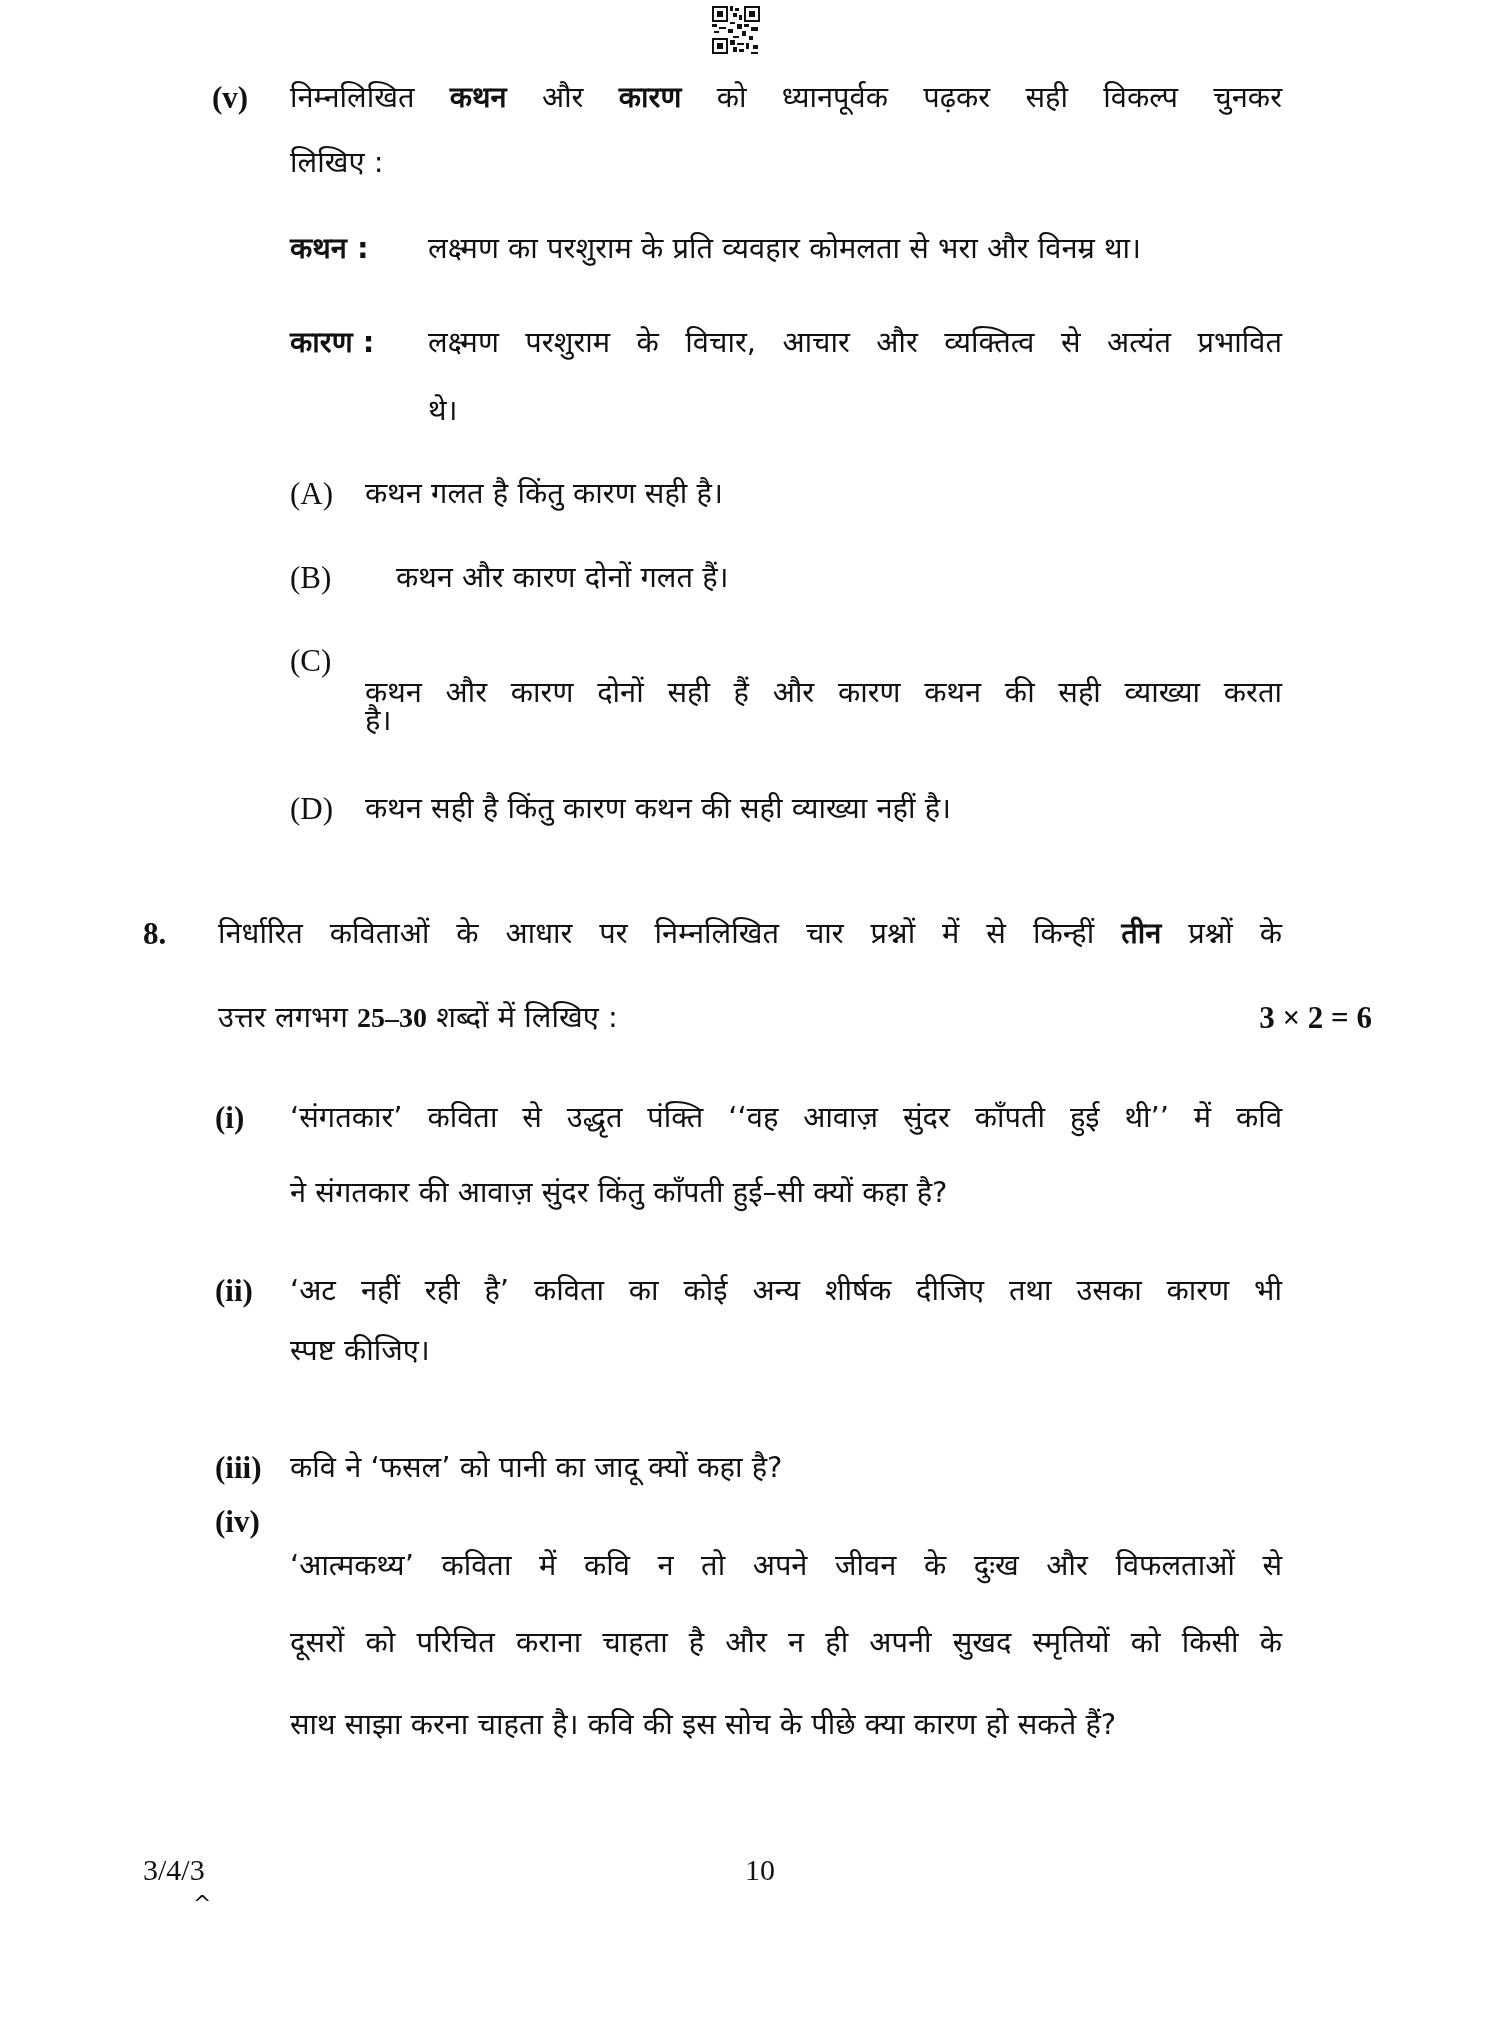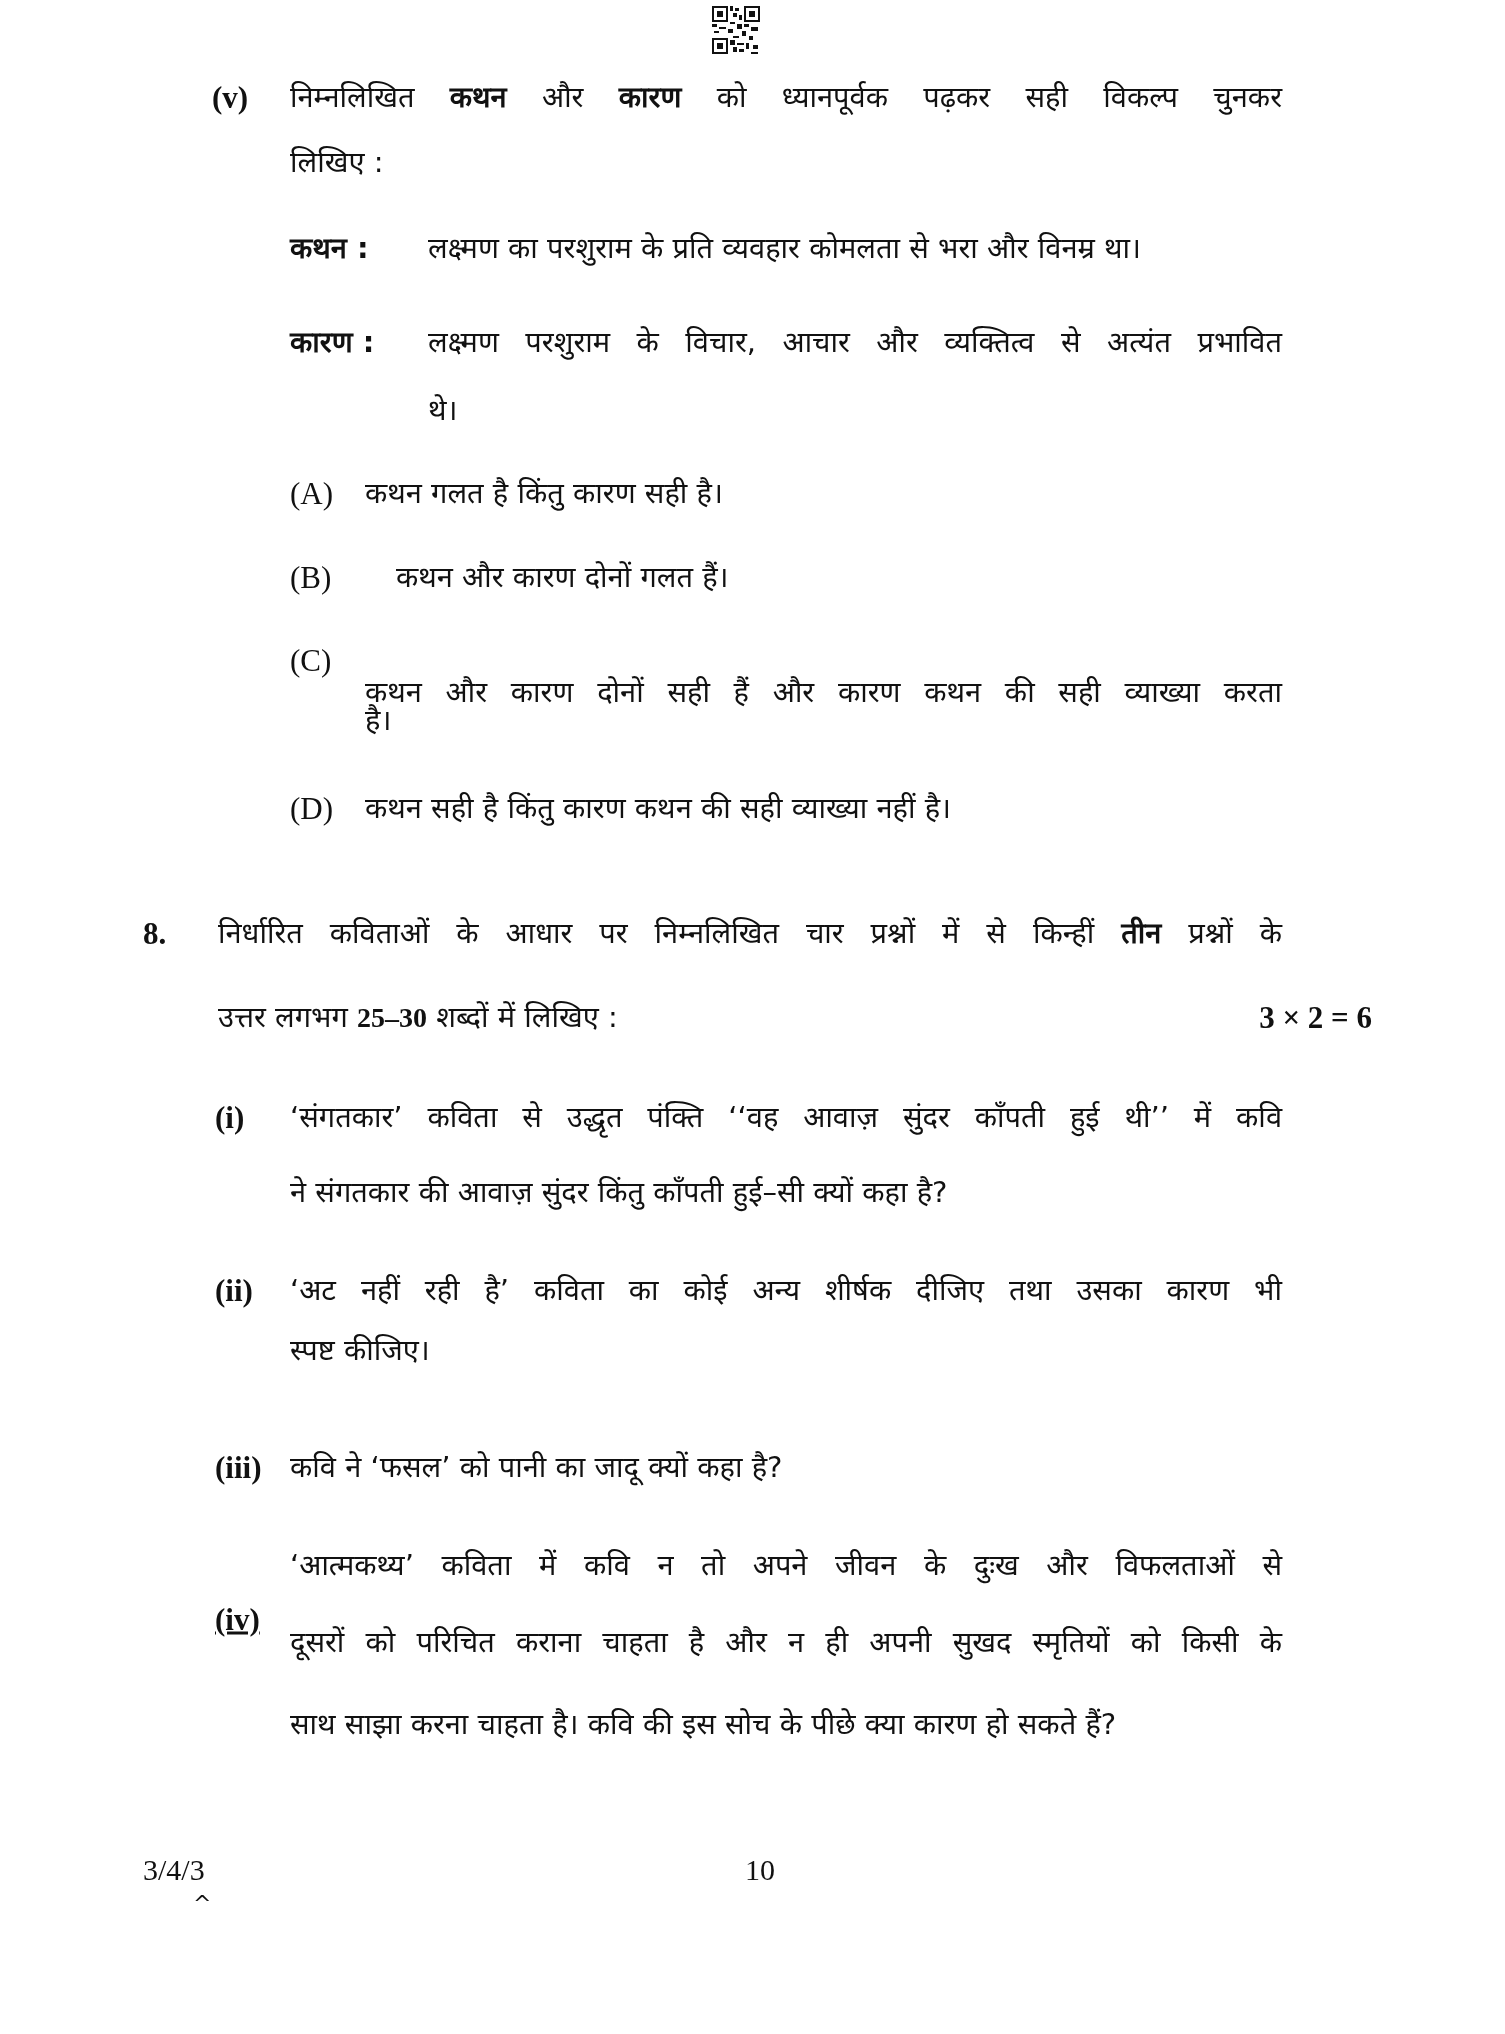--- a/index.html
+++ b/index.html
@@ -89,20 +89,20 @@
 <div class="abs hi just" style="left:290px; top:1117px; width:992px;">‘संगतकार’ कविता से उद्धृत पंक्ति ‘‘वह आवाज़ सुंदर काँपती हुई थी’’ में कवि</div>
 <div class="abs hi" style="left:290px; top:1192px;">ने संगतकार की आवाज़ सुंदर किंतु काँपती हुई–सी क्यों कहा है?</div>
 
 <div class="abs lat b" style="left:215px; top:1290px;">(ii)</div>
 <div class="abs hi just" style="left:290px; top:1290px; width:992px;">‘अट नहीं रही है’ कविता का कोई अन्य शीर्षक दीजिए तथा उसका कारण भी</div>
 <div class="abs hi" style="left:290px; top:1350px;">स्पष्ट कीजिए।</div>
 
 <div class="abs lat b" style="left:215px; top:1467px;">(iii)</div>
 <div class="abs hi" style="left:290px; top:1467px;">कवि ने ‘फसल’ को पानी का जादू क्यों कहा है?</div>
 
-<div class="abs lat b" style="left:215px; top:1619px;text-decoration:underline;">(iv)</div>
+<div class="abs lat b" style="left:215px; top:1521px;">(iv)</div>
 <div class="abs hi just" style="left:290px; top:1565px; width:992px;">‘आत्मकथ्य’ कविता में कवि न तो अपने जीवन के दुःख और विफलताओं से</div>
 <div class="abs hi just" style="left:290px; top:1642px; width:992px;">दूसरों को परिचित कराना चाहता है और न ही अपनी सुखद स्मृतियों को किसी के</div>
 <div class="abs hi" style="left:290px; top:1718px;margin-top:6px;">साथ साझा करना चाहता है। कवि की इस सोच के पीछे क्या कारण हो सकते हैं?</div>
 
 <div class="abs lat small" style="left:143px; top:1870px;">3/4/3</div>
 <div class="abs lat small" style="left:745px; top:1870px;">10</div>
 <div class="abs" style="left:193px; top:1893px; font-family:'DejaVu Sans', sans-serif; font-size:22px;">^</div>
 
 </body></html>

